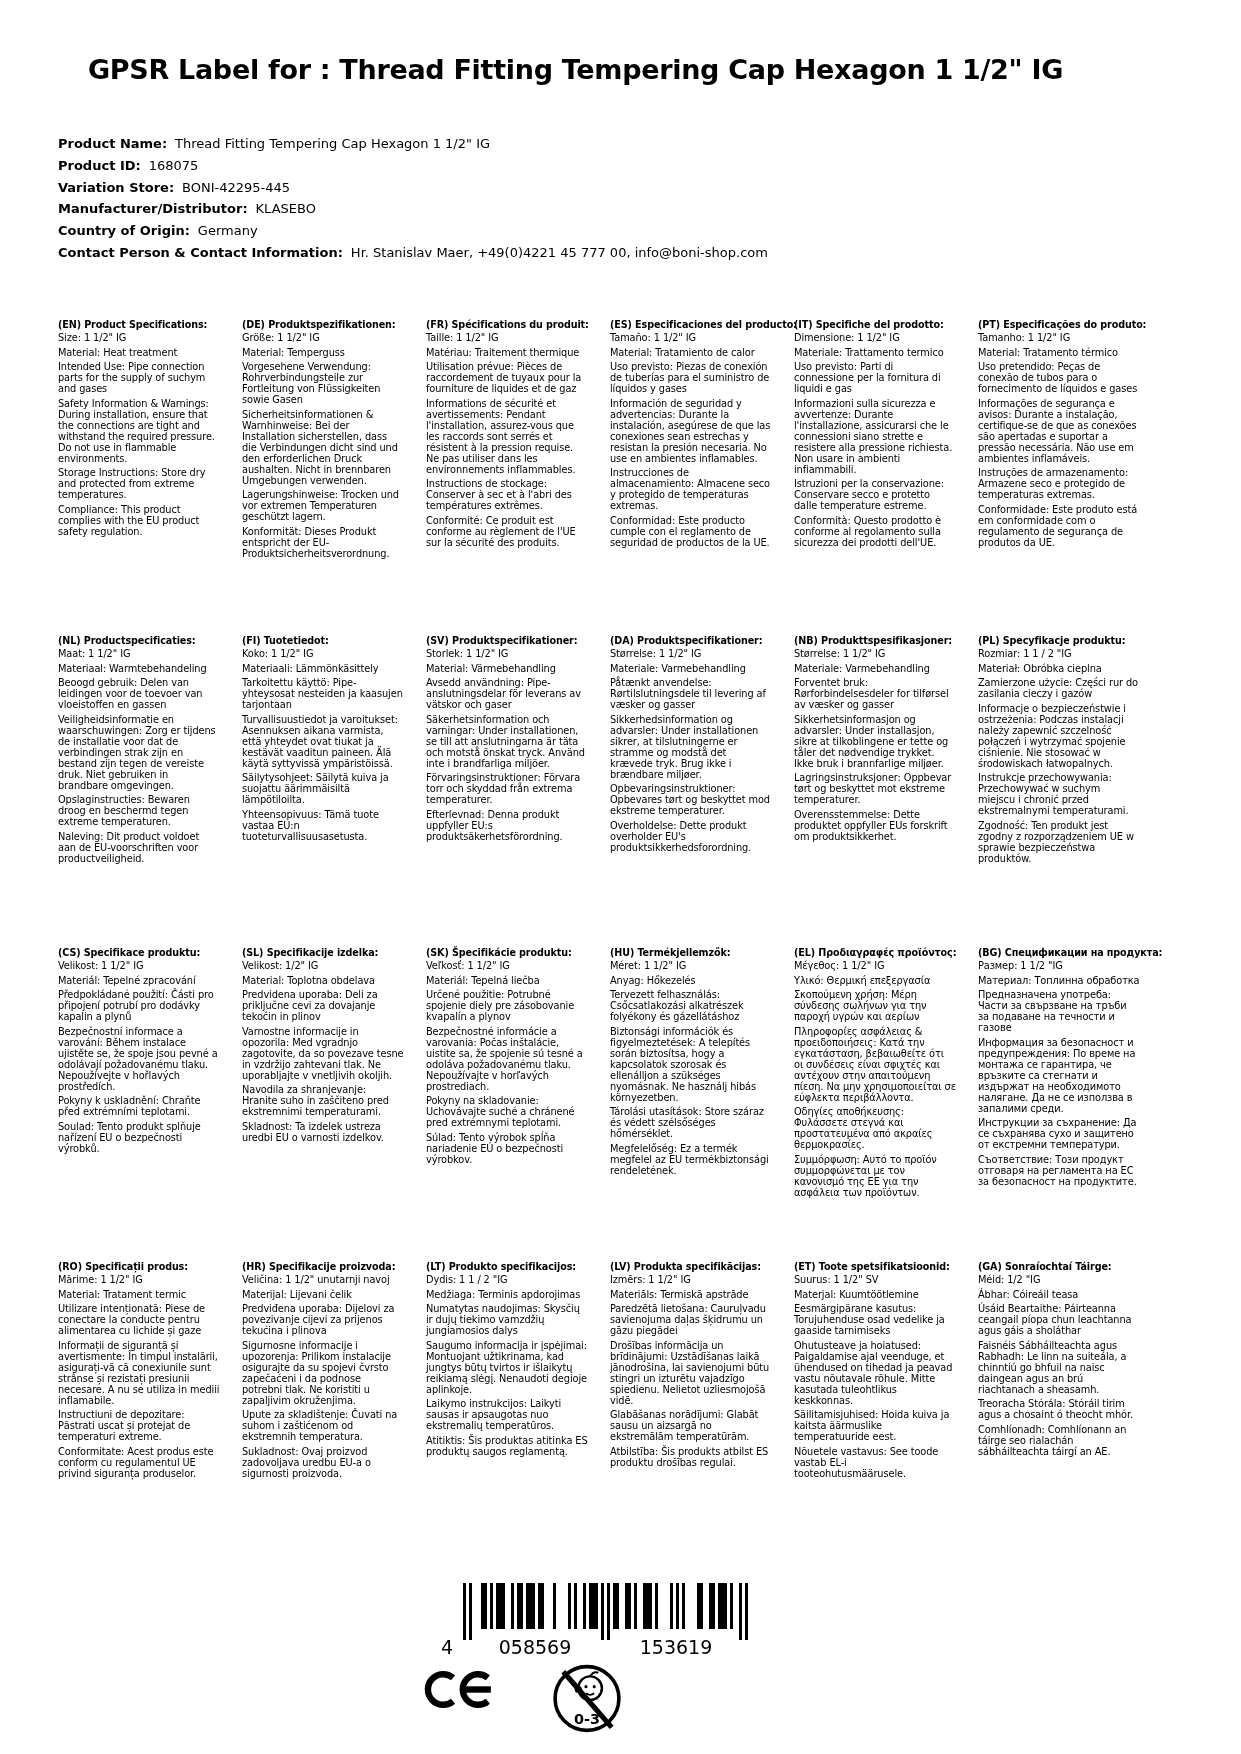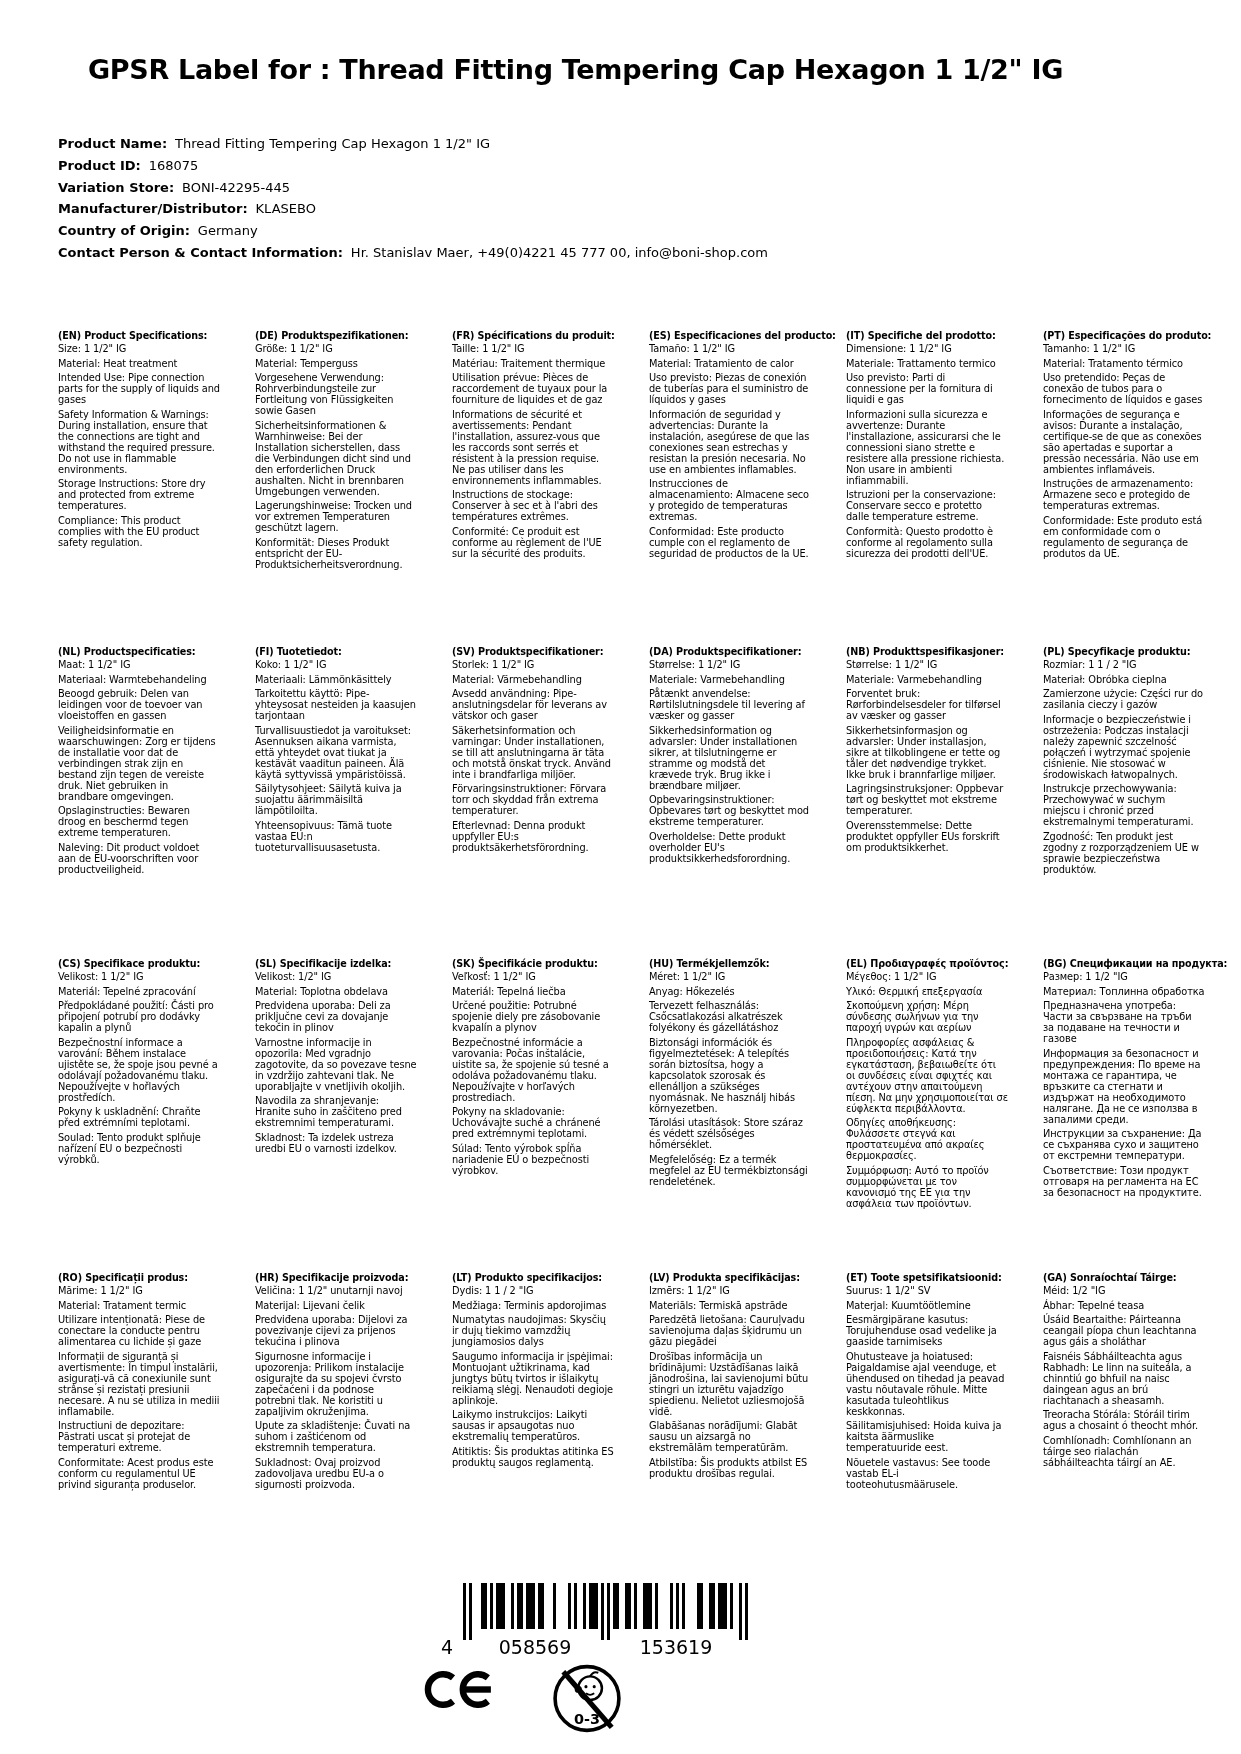--- a/index.html
+++ b/index.html
@@ -11,22 +11,22 @@
   .doc-title {
     position:absolute; top:54px; left:8px; width:1135px; margin:0;
     text-align:center; font-size:27px; font-weight:bold; letter-spacing:-0.3px;
   }
   .product-info { position:absolute; left:58px; top:133px; font-size:13px; line-height:21.8px; }
   .pi-row { white-space:nowrap; }
   .pi-label { font-weight:bold; }
   .pi-value { margin-left:8px; }
 
   .spec-grid {
-    position:absolute; left:58px; top:330px; width:1160px;
-    display:grid; grid-template-columns:repeat(6,162px); column-gap:35px;
+    position:absolute; left:58px; top:319px; width:1160px;
+    display:grid; grid-template-columns:repeat(6,162px); column-gap:22px;
     grid-template-rows:316px 312px 314px auto;
   }
   .spec-block { width:162px; }
   .spec-title { margin:0 0 1px 0; font-size:9.6px; line-height:12px; font-weight:bold; white-space:nowrap; letter-spacing:-0.1px; }
   .spec-par { margin:0 0 3.5px 0; font-size:9.8px; line-height:11px; letter-spacing:-0.1px; }
 
   .barcode-svg { position:absolute; left:433px; top:1583px; width:320px; height:74px; }
   .barcode-svg rect { fill:#000; }
   .barcode-svg text { font-family:"DejaVu Sans","Liberation Sans",sans-serif; font-size:19px; text-anchor:middle; fill:#000; }
 
@@ -48,21 +48,21 @@
       <div class="pi-row"><span class="pi-label">Manufacturer/Distributor:</span><span class="pi-value">KLASEBO</span></div>
       <div class="pi-row"><span class="pi-label">Country of Origin:</span><span class="pi-value">Germany</span></div>
       <div class="pi-row"><span class="pi-label">Contact Person &amp; Contact Information:</span><span class="pi-value">Hr. Stanislav Maer, +49(0)4221 45 777 00, info@boni-shop.com</span></div>
     </div>
 
   <div class="spec-grid" id="spec-grid">
       <div class="spec-block">
         <div class="spec-title">(EN) Product Specifications:</div>
         <p class="spec-par">Size: 1 1/2" IG</p>
         <p class="spec-par">Material: Heat treatment</p>
-        <p class="spec-par">Intended Use: Pipe connection parts for the supply of liquids and gases</p>
+        <p class="spec-par">Intended Use: Pipe connection parts for the supply of suchym and gases</p>
         <p class="spec-par">Safety Information &amp; Warnings: During installation, ensure that the connections are tight and withstand the required pressure. Do not use in flammable environments.</p>
         <p class="spec-par">Storage Instructions: Store dry and protected from extreme temperatures.</p>
         <p class="spec-par">Compliance: This product complies with the EU product safety regulation.</p>
       </div>
       <div class="spec-block">
         <div class="spec-title">(DE) Produktspezifikationen:</div>
         <p class="spec-par">Größe: 1 1/2" IG</p>
         <p class="spec-par">Material: Temperguss</p>
         <p class="spec-par">Vorgesehene Verwendung: Rohrverbindungsteile zur Fortleitung von Flüssigkeiten sowie Gasen</p>
         <p class="spec-par">Sicherheitsinformationen &amp; Warnhinweise: Bei der Installation sicherstellen, dass die Verbindungen dicht sind und den erforderlichen Druck aushalten. Nicht in brennbaren Umgebungen verwenden.</p>
@@ -254,21 +254,21 @@
         <p class="spec-par">Suurus: 1 1/2" SV</p>
         <p class="spec-par">Materjal: Kuumtöötlemine</p>
         <p class="spec-par">Eesmärgipärane kasutus: Torujuhenduse osad vedelike ja gaaside tarnimiseks</p>
         <p class="spec-par">Ohutusteave ja hoiatused: Paigaldamise ajal veenduge, et ühendused on tihedad ja peavad vastu nõutavale rõhule. Mitte kasutada tuleohtlikus keskkonnas.</p>
         <p class="spec-par">Säilitamisjuhised: Hoida kuiva ja kaitsta äärmuslike temperatuuride eest.</p>
         <p class="spec-par">Nõuetele vastavus: See toode vastab EL-i tooteohutusmäärusele.</p>
       </div>
       <div class="spec-block">
         <div class="spec-title">(GA) Sonraíochtaí Táirge:</div>
         <p class="spec-par">Méid: 1/2 "IG</p>
-        <p class="spec-par">Ábhar: Tepelné teasa</p>
+        <p class="spec-par">Ábhar: Cóireáil teasa</p>
         <p class="spec-par">Úsáid Beartaithe: Páirteanna ceangail píopa chun leachtanna agus gáis a sholáthar</p>
         <p class="spec-par">Faisnéis Sábháilteachta agus Rabhadh: Le linn na suiteála, a chinntiú go bhfuil na naisc daingean agus an brú riachtanach a sheasamh.</p>
         <p class="spec-par">Treoracha Stórála: Stóráil tirim agus a chosaint ó theocht mhór.</p>
         <p class="spec-par">Comhlíonadh: Comhlíonann an táirge seo rialachán sábháilteachta táirgí an AE.</p>
       </div>
     </div>
 
   <svg class="barcode-svg" id="barcode-svg" viewBox="0 0 320 74" xmlns="http://www.w3.org/2000/svg">
       <rect x="312" y="0" width="3" height="57"></rect>
       <rect x="306" y="0" width="3" height="57"></rect>

